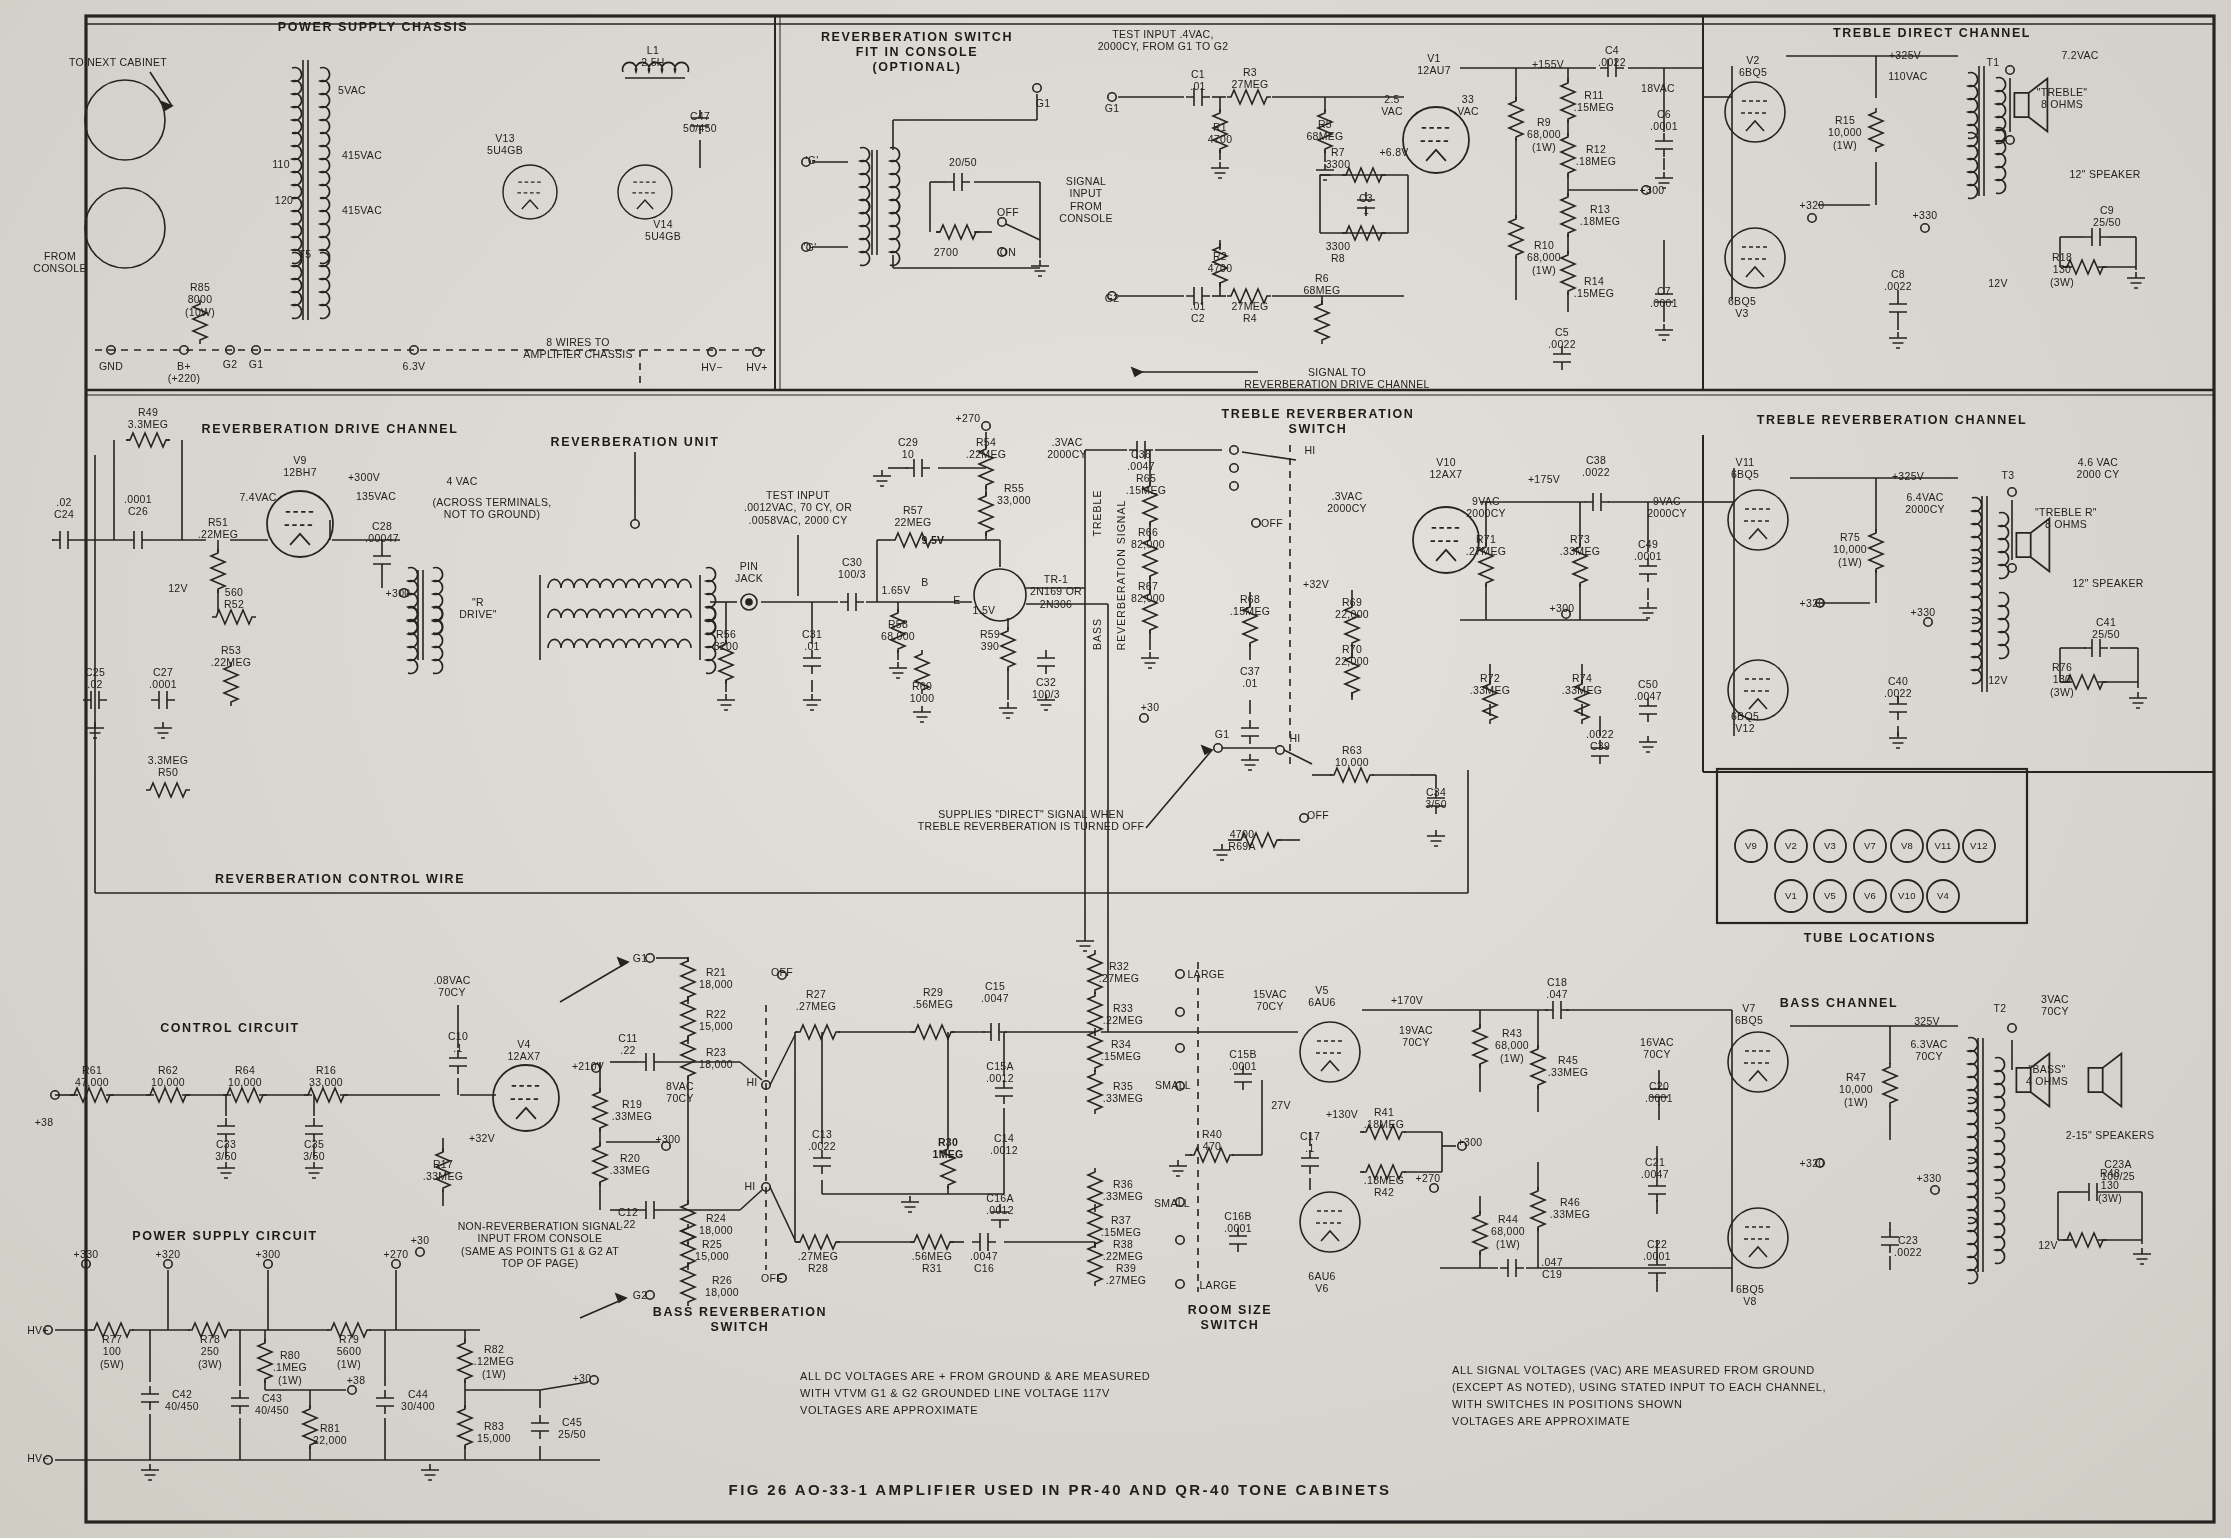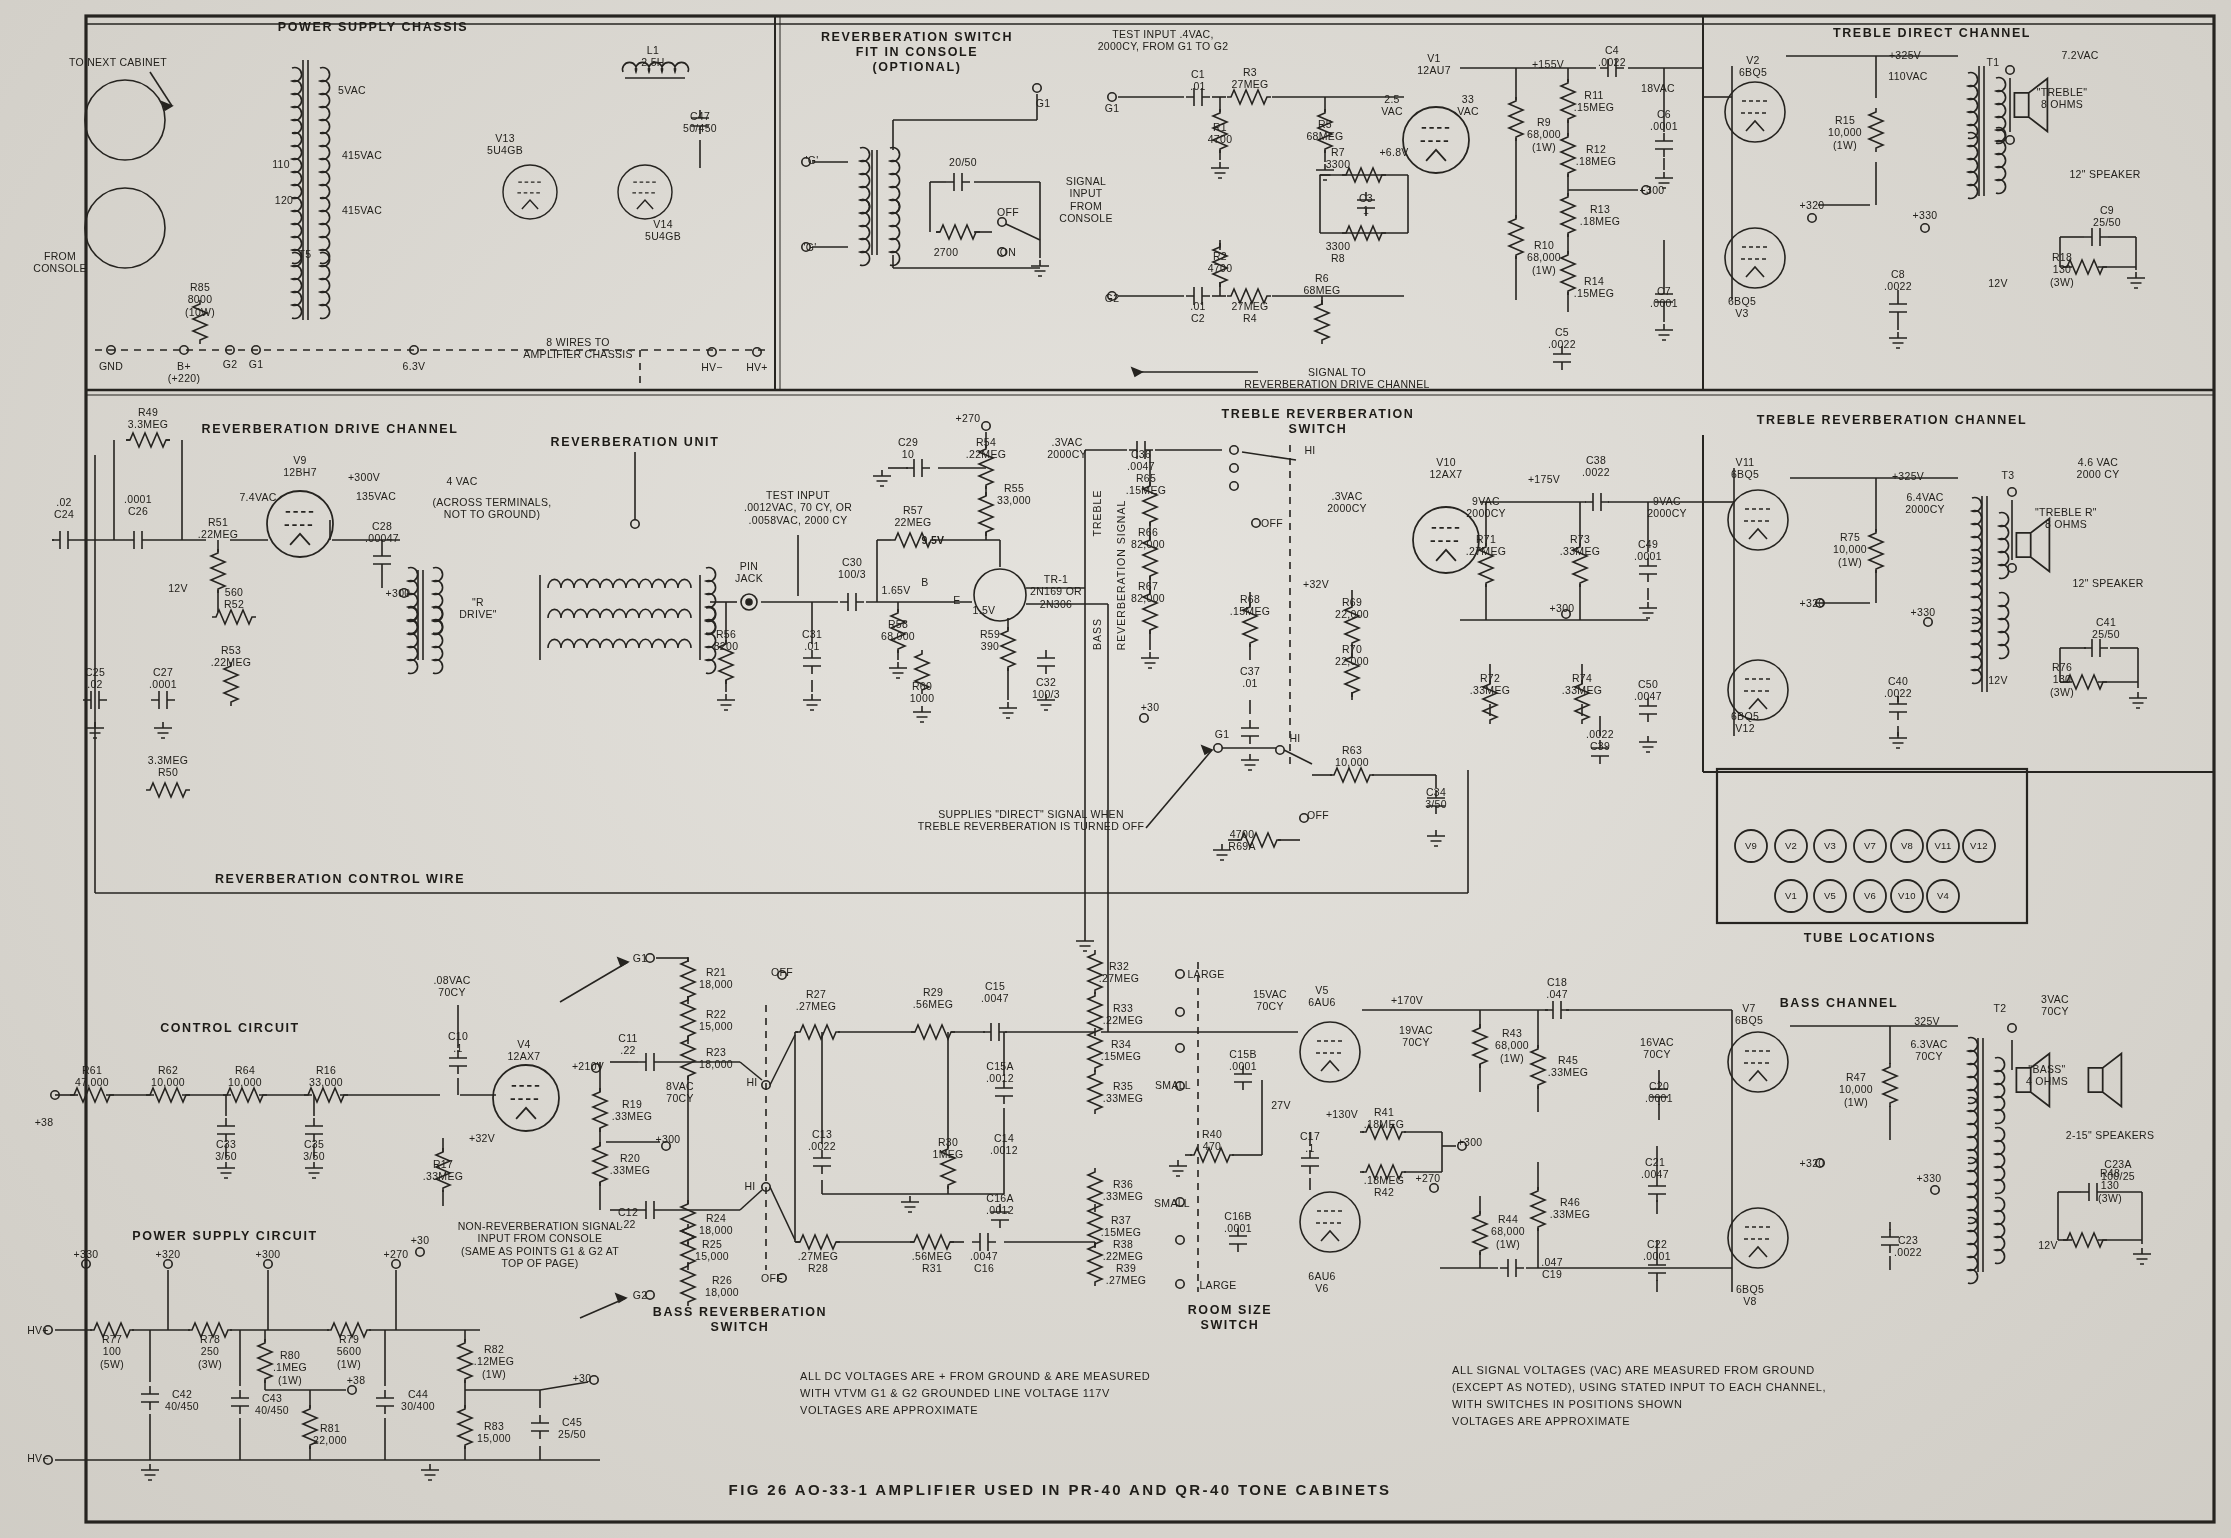--- a/index.html
+++ b/index.html
@@ -1056,21 +1056,21 @@
       <span class="lbl" style="left: 816px; top: 1000px;">R27
 .27MEG</span>
       <span class="lbl" style="left: 933px; top: 998px;">R29
 .56MEG</span>
       <span class="lbl" style="left: 995px; top: 992px;">C15
 .0047</span>
       <span class="lbl" style="left: 1000px; top: 1072px;">C15A
 .0012</span>
       <span class="lbl" style="left: 822px; top: 1140px;">C13
 .0022</span>
-      <span class="lbl" style="left: 948px; top: 1148px;">R30
+      <span class="lbl" style="left: 948px; top: 1148px; font-weight: bold;">R30
 1MEG</span>
       <span class="lbl" style="left: 1004px; top: 1144px;">C14
 .0012</span>
       <span class="lbl" style="left: 1000px; top: 1204px;">C16A
 .0012</span>
       <span class="lbl" style="left: 818px; top: 1262px;">.27MEG
 R28</span>
       <span class="lbl" style="left: 932px; top: 1262px;">.56MEG
 R31</span>
       <span class="lbl" style="left: 984px; top: 1262px;">.0047

